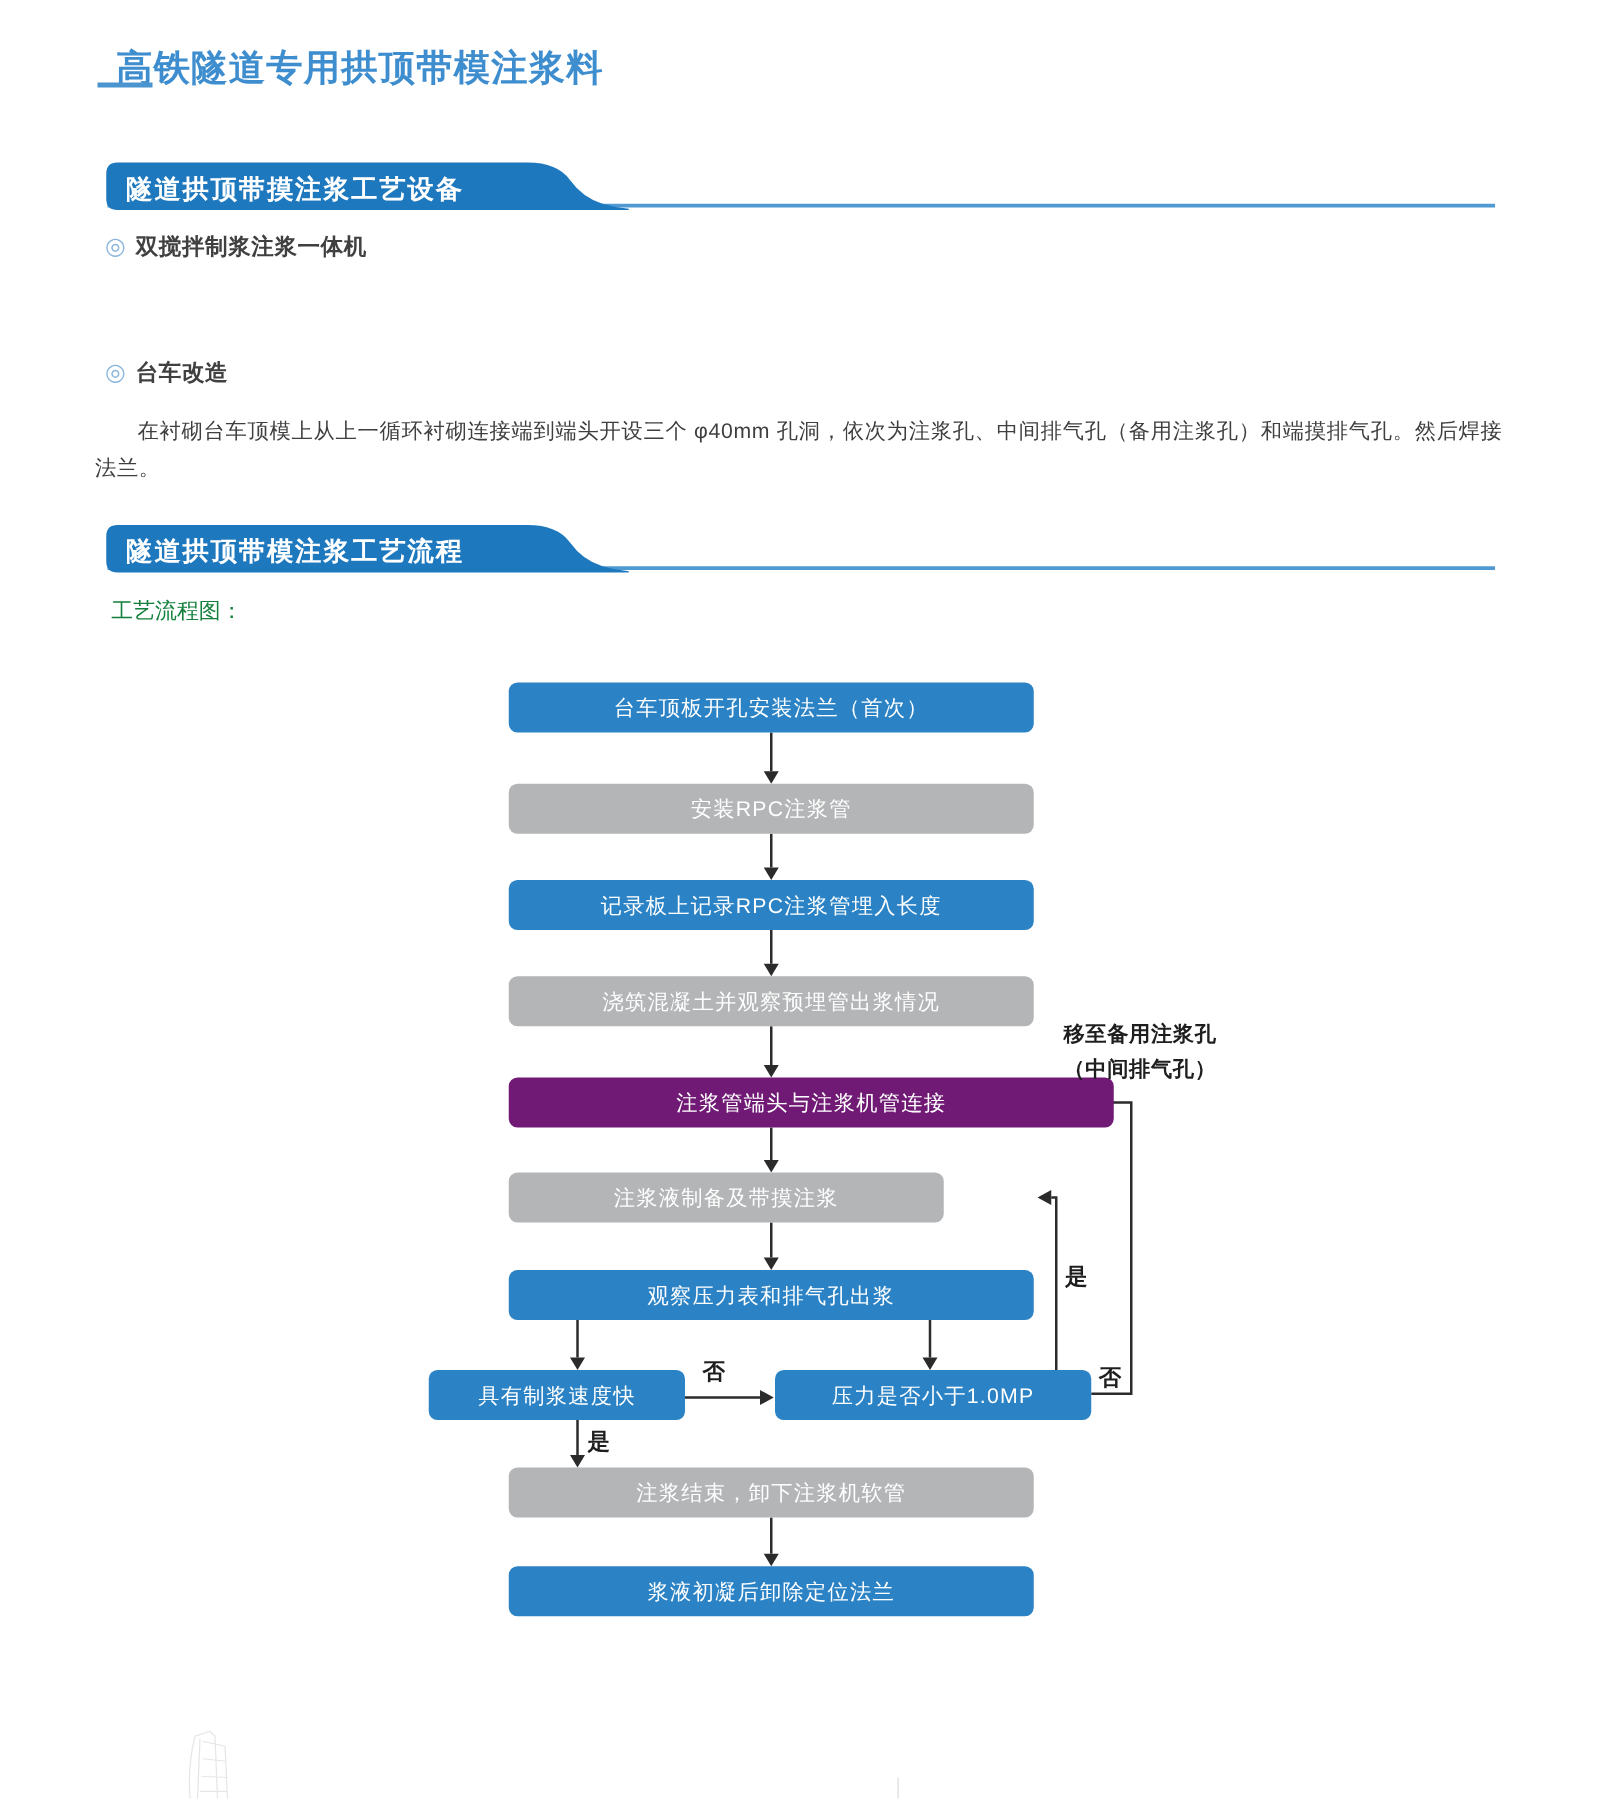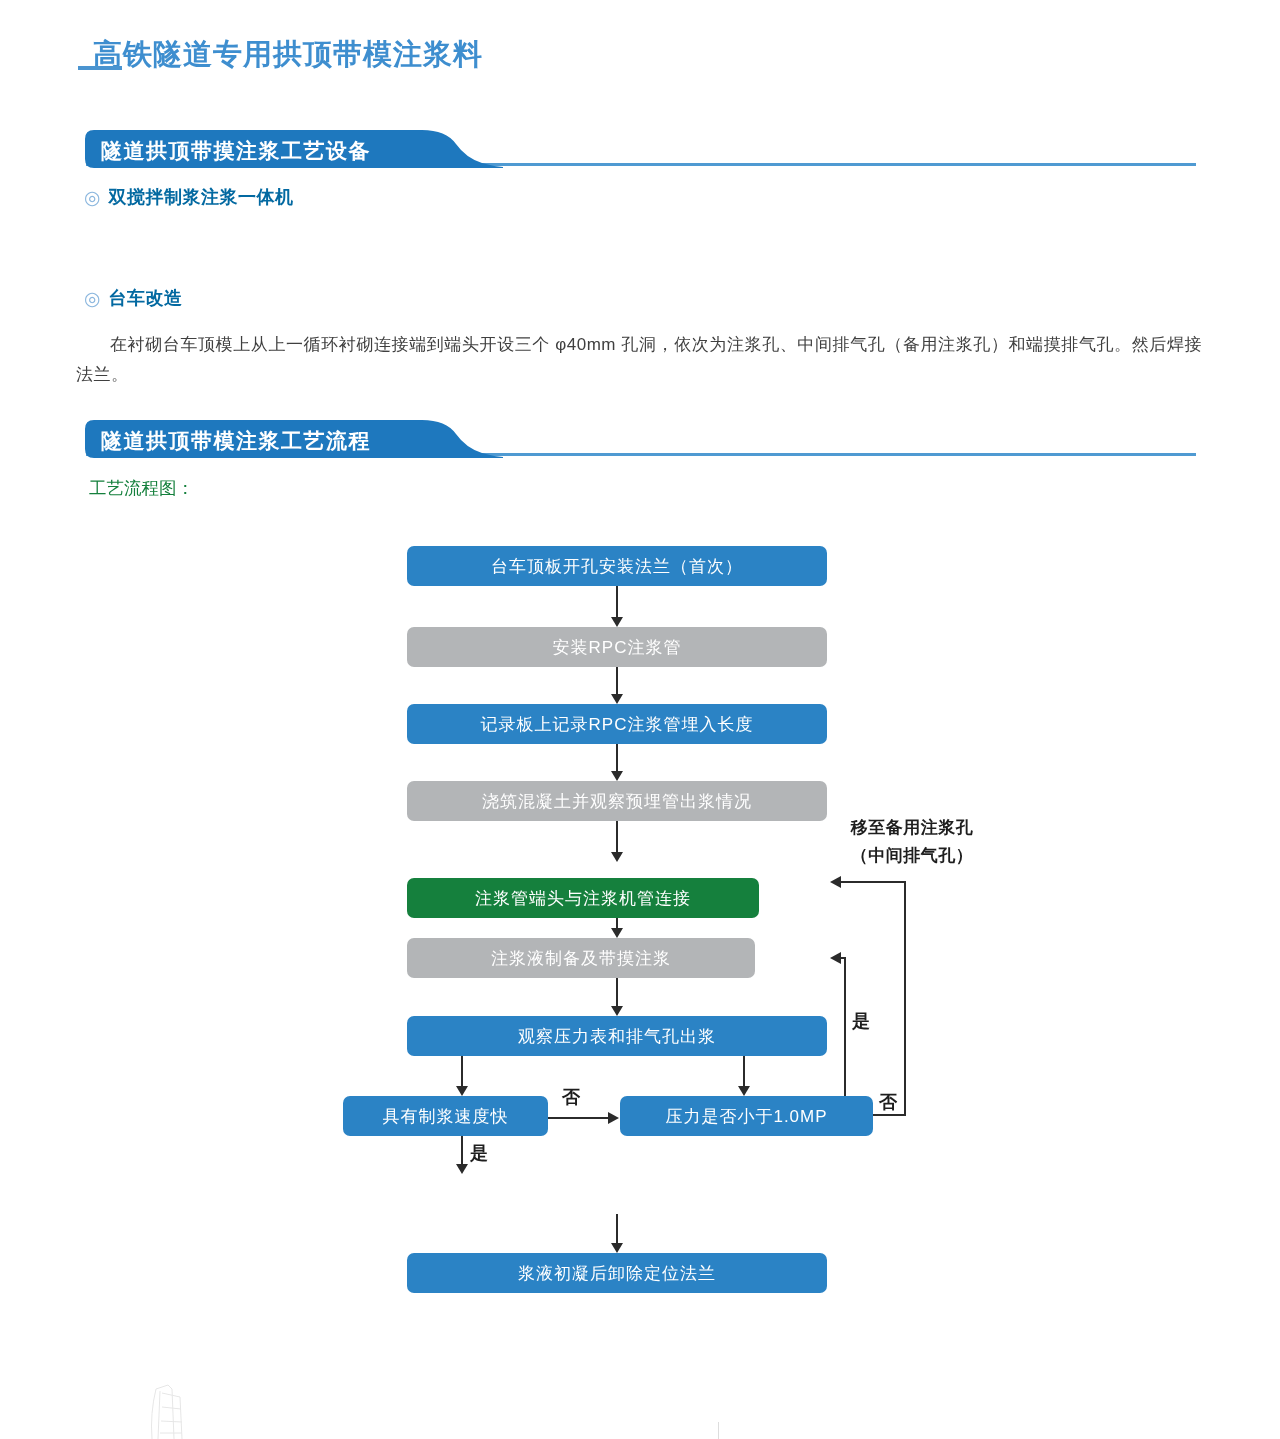--- a/index.html
+++ b/index.html
@@ -18,21 +18,21 @@
   }
   .banner{position:absolute;left:84px;width:420px;height:40px;text-align:right;}
   .banner svg{position:absolute;left:0;top:0;}
   .banner-text{
     position:absolute;left:17px;top:8px;color:#ffffff;
     font-size:21px;font-weight:bold;letter-spacing:1.5px;white-space:nowrap;
   }
   .banner-rule{position:absolute;left:86px;width:1110px;height:3px;background:#4f9ad2;}
   .bullet-row{position:absolute;left:84px;display:flex;align-items:center;}
   .bullet-icon{font-size:19px;color:#8ab6de;margin-right:8px;line-height:1;}
-  .bullet-heading{font-size:18px;font-weight:bold;color:#0369a1;letter-spacing:0.5px;}
+  .bullet-heading{font-size:18px;font-weight:bold;color:#404040;letter-spacing:0.5px;}
   .para{
     position:absolute;left:76px;width:1126px;font-size:17px;line-height:30px;
     color:#3f3f3f;text-indent:2em;text-align:justify;letter-spacing:0.5px;
   }
   .flow-label{position:absolute;left:89px;font-size:17.5px;font-weight:normal;color:#15803d;}
   .flowchart{position:absolute;left:0;top:530px;width:1280px;height:810px;}
   .flowchart svg.wires{position:absolute;left:0;top:0;}
   .fc-box{
     position:absolute;height:40px;border-radius:7px;color:#ffffff;
     display:flex;align-items:center;justify-content:center;
@@ -119,25 +119,26 @@
         <polygon points="608,582 608,594 619,588"></polygon>
         <polygon points="841,346 841,358 830,352"></polygon>
         <polygon points="841,422 841,434 830,428"></polygon>
       </g>
     </svg>
 
     <div class="fc-box blue" style="left: 407px; top: 16px; width: 420px; background: rgb(43, 131, 197);">台车顶板开孔安装法兰（首次）</div>
     <div class="fc-box gray" style="left: 407px; top: 97px; width: 420px; background: rgb(179, 181, 183);">安装RPC注浆管</div>
     <div class="fc-box blue" style="left: 407px; top: 174px; width: 420px; background: rgb(43, 131, 197);">记录板上记录RPC注浆管埋入长度</div>
     <div class="fc-box gray" style="left: 407px; top: 251px; width: 420px; background: rgb(179, 181, 183);">浇筑混凝土并观察预埋管出浆情况</div>
-    <div class="fc-box blue" style="left: 407px; top: 348px; width: 352px; background: #15803d;">注浆管端头与注浆机管连接</div>
+    <div class="fc-box blue" style="left: 407px; top: 332px; width: 484px; background: #701a75;">注浆管端头与注浆机管连接</div>
     <div class="fc-box gray" style="left: 407px; top: 408px; width: 348px; background: rgb(179, 181, 183);">注浆液制备及带摸注浆</div>
     <div class="fc-box blue" style="left: 407px; top: 486px; width: 420px; background: rgb(43, 131, 197);">观察压力表和排气孔出浆</div>
     <div class="fc-box blue" style="left: 343px; top: 566px; width: 205px; background: rgb(43, 131, 197);">具有制浆速度快</div>
     <div class="fc-box blue" style="left: 620px; top: 566px; width: 253px; background: rgb(43, 131, 197);">压力是否小于1.0MP</div>
+    <div class="fc-box gray" style="left: 407px; top: 644px; width: 420px; background: rgb(179, 181, 183);">注浆结束，卸下注浆机软管</div>
     <div class="fc-box blue" style="left: 407px; top: 723px; width: 420px; background: rgb(43, 131, 197);">浆液初凝后卸除定位法兰</div>
 
     <span class="edge-label" style="left:562px;top:558px">否</span>
     <span class="edge-label" style="left:470px;top:614px">是</span>
     <span class="edge-label" style="left:852px;top:482px">是</span>
     <span class="edge-label" style="left:879px;top:563px">否</span>
 
     <div class="fc-annotation">
       <div>移至备用注浆孔</div>
       <div>（中间排气孔）</div>

